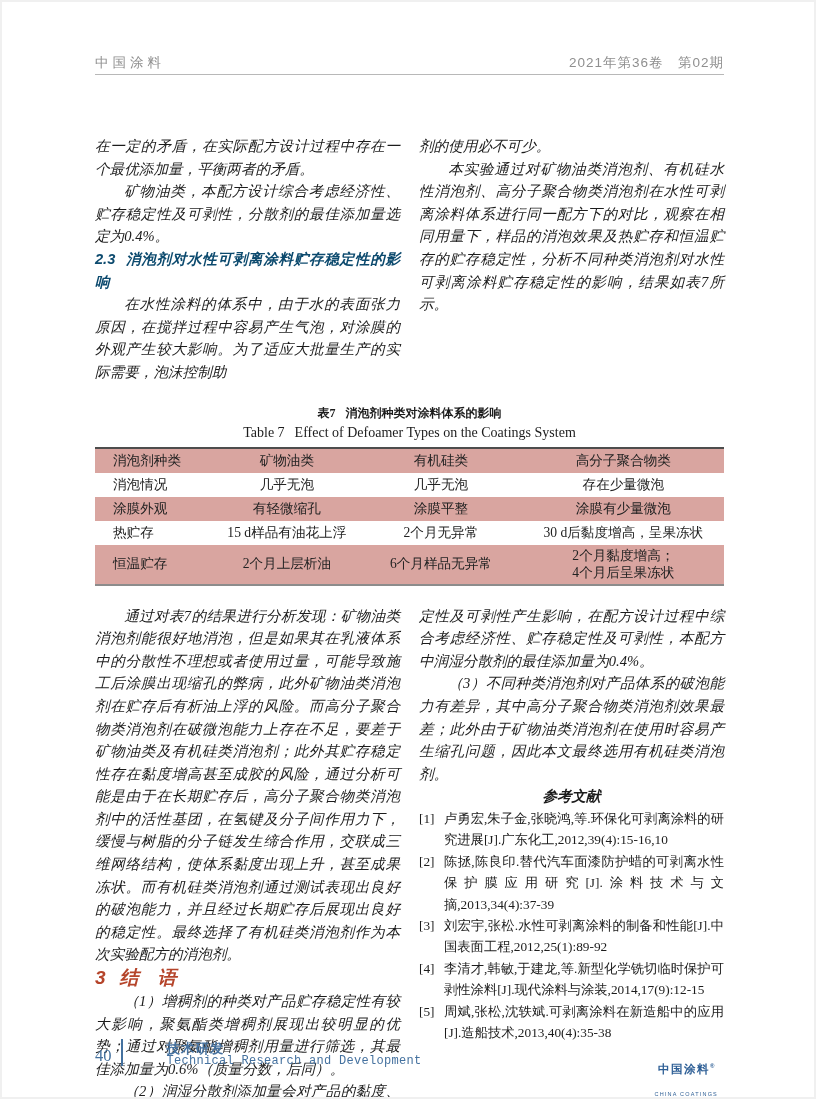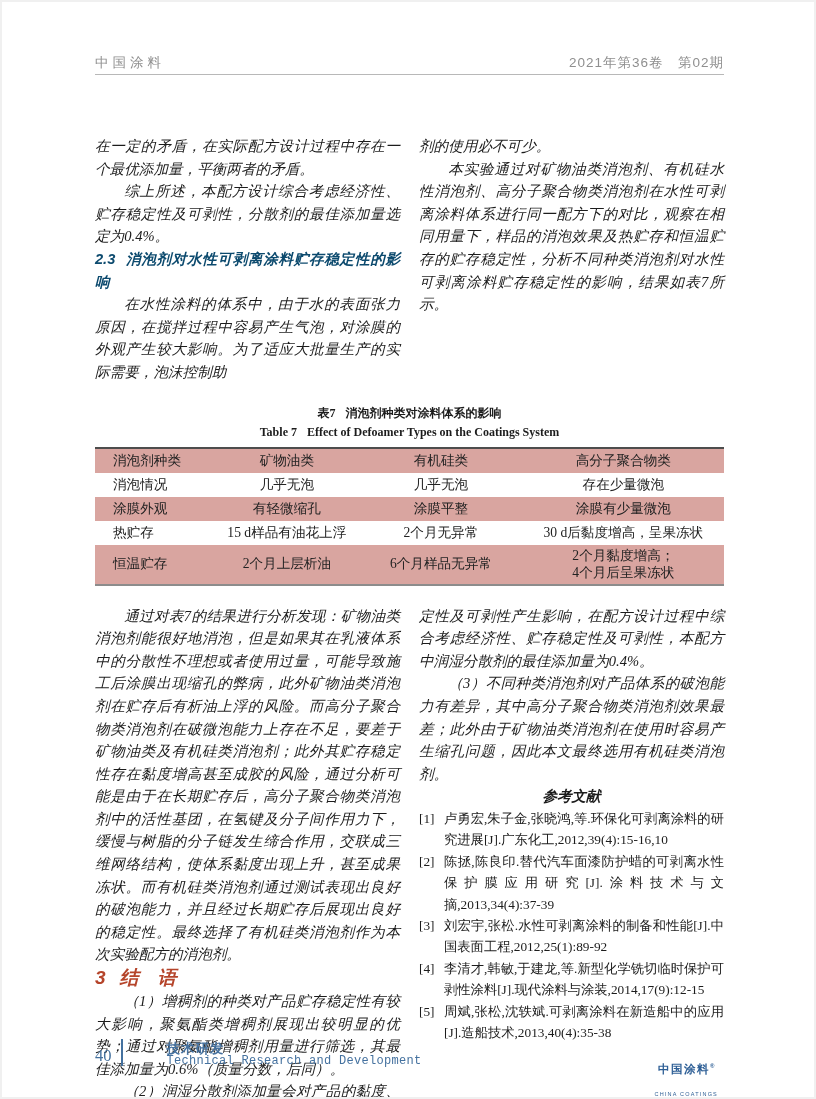--- a/index.html
+++ b/index.html
@@ -44,21 +44,21 @@
   }
   .h3-head .num { margin-right:14px; }
   
   .table-block { margin-top:20px; }
   .tbl-title-cn {
     text-align:center; font-weight:bold; font-size:12px; line-height:19px;
     font-family:Liberation Serif, serif; margin:0;
   }
   .tbl-title-cn .num { margin-right:10px; }
   .tbl-title-en {
-    text-align:center; font-weight:bold; font-size:12px; line-height:19px;
+    text-align:center; font-weight:normal; font-size:14px; line-height:19px;
     font-family:"Liberation Serif","DejaVu Serif",serif; margin:0 0 5px 0;
   }
   .tbl-title-en .num { margin-right:10px; }
   table.defoamer {
     width:100%; border-collapse:collapse; table-layout:fixed;
     border-top:2.5px solid #4d4d4d; border-bottom:2.5px solid #8c8c8c;
     font-size:13.6px;
   }
   table.defoamer td {
     padding:2px 4px; height:20px; text-align:center; vertical-align:middle;
@@ -119,21 +119,21 @@
   <div class="header">
     <span class="journal">中国涂料</span>
     <span class="issue">2021年第36卷　第02期</span>
   </div>
 
   <div class="content">
 
     <div class="cols">
       <div class="col">
         <p>在一定的矛盾，在实际配方设计过程中存在一个最优添加量，平衡两者的矛盾。</p>
-        <p class="indent">综上所述，本配方设计综合考虑经济性、贮存稳定性及可剥性，分散剂的最佳添加量选定为0.4%。</p>
+        <p class="indent">矿物油类，本配方设计综合考虑经济性、贮存稳定性及可剥性，分散剂的最佳添加量选定为0.4%。</p>
         <p class="sec-head">
           <span class="num">2.3</span><span>消泡剂对水性可剥离涂料贮存稳定性的影响</span>
         </p>
         <p class="indent">在水性涂料的体系中，由于水的表面张力原因，在搅拌过程中容易产生气泡，对涂膜的外观产生较大影响。为了适应大批量生产的实际需要，泡沫控制助</p>
       </div>
       <div class="col">
         <p>剂的使用必不可少。</p>
         <p class="indent">本实验通过对矿物油类消泡剂、有机硅水性消泡剂、高分子聚合物类消泡剂在水性可剥离涂料体系进行同一配方下的对比，观察在相同用量下，样品的消泡效果及热贮存和恒温贮存的贮存稳定性，分析不同种类消泡剂对水性可剥离涂料贮存稳定性的影响，结果如表7所示。</p>
       </div>
     </div>

